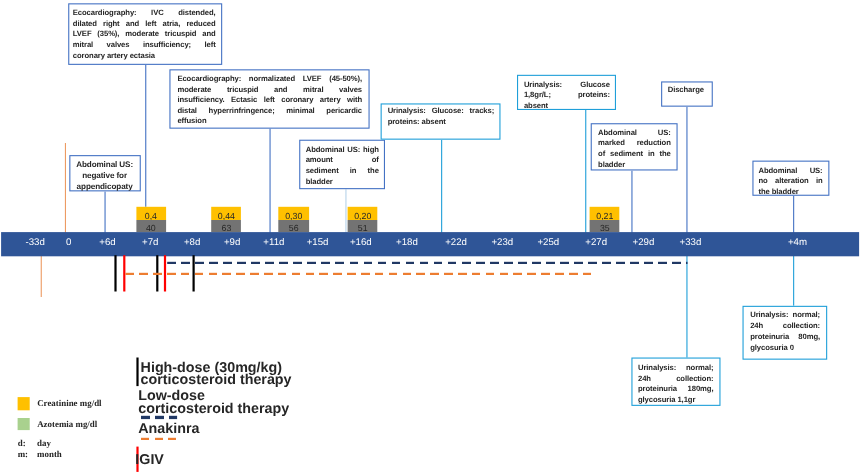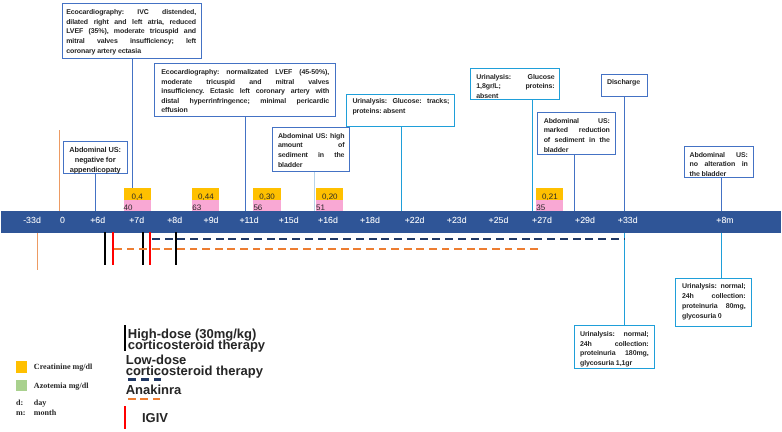--- a/index.html
+++ b/index.html
@@ -23,22 +23,22 @@
 
   
   .tlbar{position:absolute;left:1px;top:211.3px;width:780px;height:21.3px;background:#2f5597;}
   .tick{position:absolute;top:215.1px;width:50px;color:#fff;font-weight:normal;
         text-align:center;white-space:nowrap;font-size:8.8px;line-height:10px;}
 
   
   .vbox{position:absolute;top:187.8px;width:27.3px;height:23.5px;}
   .vbox .cre{position:absolute;left:0;right:0;top:0;height:12.2px;background:#ffc000;
              color:#262626;text-align:center;font-size:8px;line-height:18.6px;}
-  .vbox .azo{position:absolute;left:0;right:0;bottom:0;height:11.3px;background:#f9a8d4;
-             color:#262626;text-align:left;font-size:8px;line-height:16px;}
+  .vbox .azo{position:absolute;left:0;right:0;bottom:0;height:11.3px;background:#737373;
+             color:#262626;text-align:center;font-size:8px;line-height:16px;}
 
   
   .vline{position:absolute;width:1px;}
   .tbar{position:absolute;top:231.6px;height:33.2px;}
   .dash{position:absolute;}
 
   
   .swatch{position:absolute;width:11.5px;height:11.6px;}
   .lg{position:absolute;font-weight:bold;color:#262626;white-space:nowrap;
       font-size:8.1px;line-height:10px;font-family:Liberation Serif, serif;}
@@ -168,21 +168,21 @@
   <div class="tick" style="left:224px">+11d</div>
   <div class="tick" style="left:263.7px">+15d</div>
   <div class="tick" style="left:303px">+16d</div>
   <div class="tick" style="left:345px">+18d</div>
   <div class="tick" style="left:389.6px">+22d</div>
   <div class="tick" style="left:431.7px">+23d</div>
   <div class="tick" style="left:473.5px">+25d</div>
   <div class="tick" style="left:517px">+27d</div>
   <div class="tick" style="left:560px">+29d</div>
   <div class="tick" style="left:602.7px">+33d</div>
-  <div class="tick" style="left:700px">+8m</div>
+  <div class="tick" style="left:700px">+4m</div>
 
   <div class="tbar" style="left:104.1px;width:2.2px;background:#000000"></div>
   <div class="tbar" style="left:111.8px;width:2.2px;background:#ff0000"></div>
   <div class="tbar" style="left:142.1px;width:2.2px;background:#000000"></div>
   <div class="tbar" style="left:149.2px;width:2.1px;background:#ff0000"></div>
   <div class="tbar" style="left:175.1px;width:2.2px;background:#000000"></div>
 
   <div class="dash" style="left:152.1px;top:238.1px;width:472.9px;height:2.3px;
               background:repeating-linear-gradient(to right,#203864 0 8px,transparent 8px 12.75px)"></div>
   <div class="dash" style="left:113.9px;top:248.2px;width:424.6px;height:2.3px;
@@ -205,15 +205,15 @@
   <div class="tlg" style="left:125.7px;top:354.7px">Low-dose</div>
   <div class="tlg" style="left:125.7px;top:366.2px">corticosteroid therapy</div>
   <div class="dash" style="left:127.8px;top:378.2px;width:33.4px;height:2.4px;
               background:repeating-linear-gradient(to right,#203864 0 8px,transparent 8px 12.8px)"></div>
 
   <div class="tlg" style="left:125.7px;top:385px">Anakinra</div>
   <div class="dash" style="left:127.6px;top:397.9px;width:32.4px;height:2px;
               background:repeating-linear-gradient(to right,#ed7d31 0 7.6px,transparent 7.6px 12.5px)"></div>
 
   <div style="position:absolute;left:124.1px;top:406.1px;width:1.9px;height:23.1px;background:#ff0000"></div>
-  <div class="tlg" style="left:142px;top:412.5px">IGIV</div>
+  <div class="tlg" style="left:123px;top:412.5px">IGIV</div>
 
 </div>
 
 </body></html>

